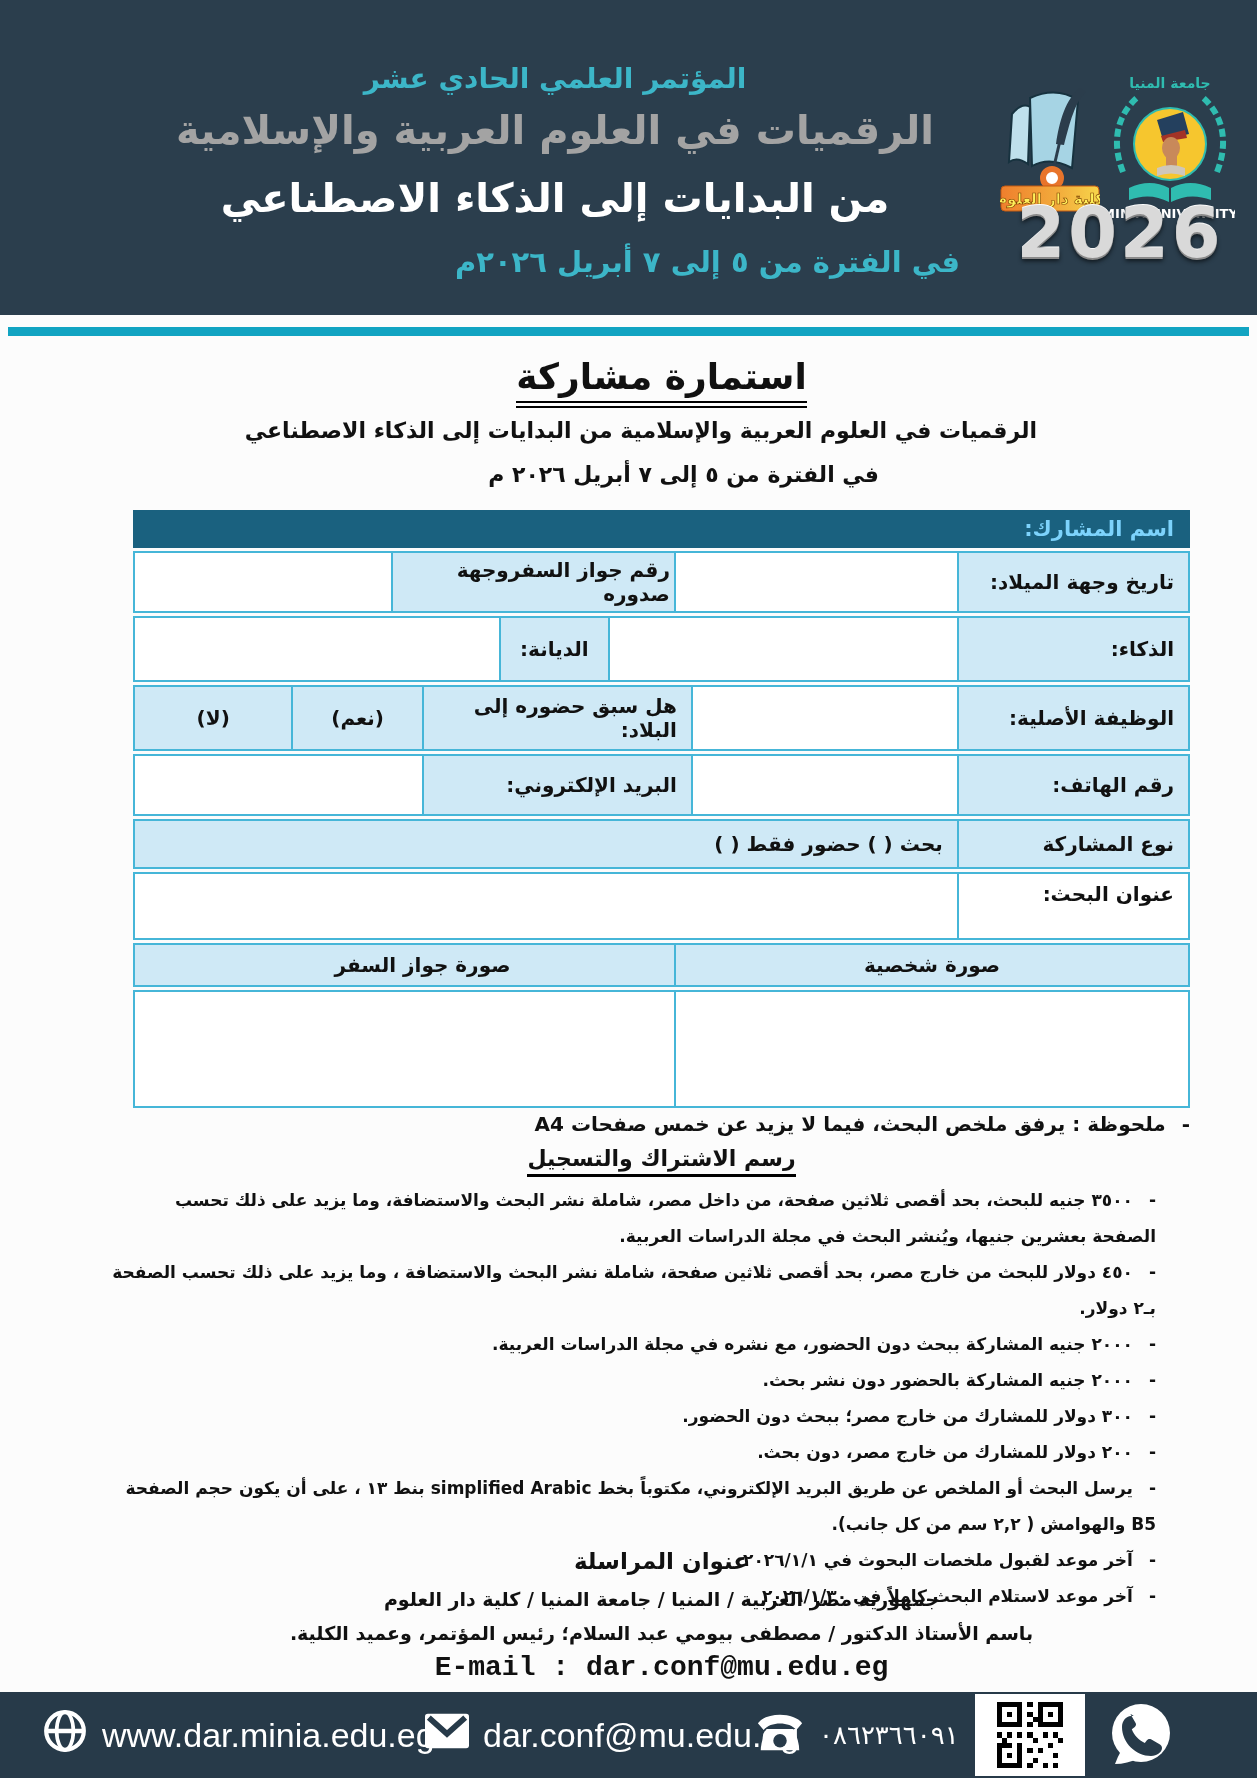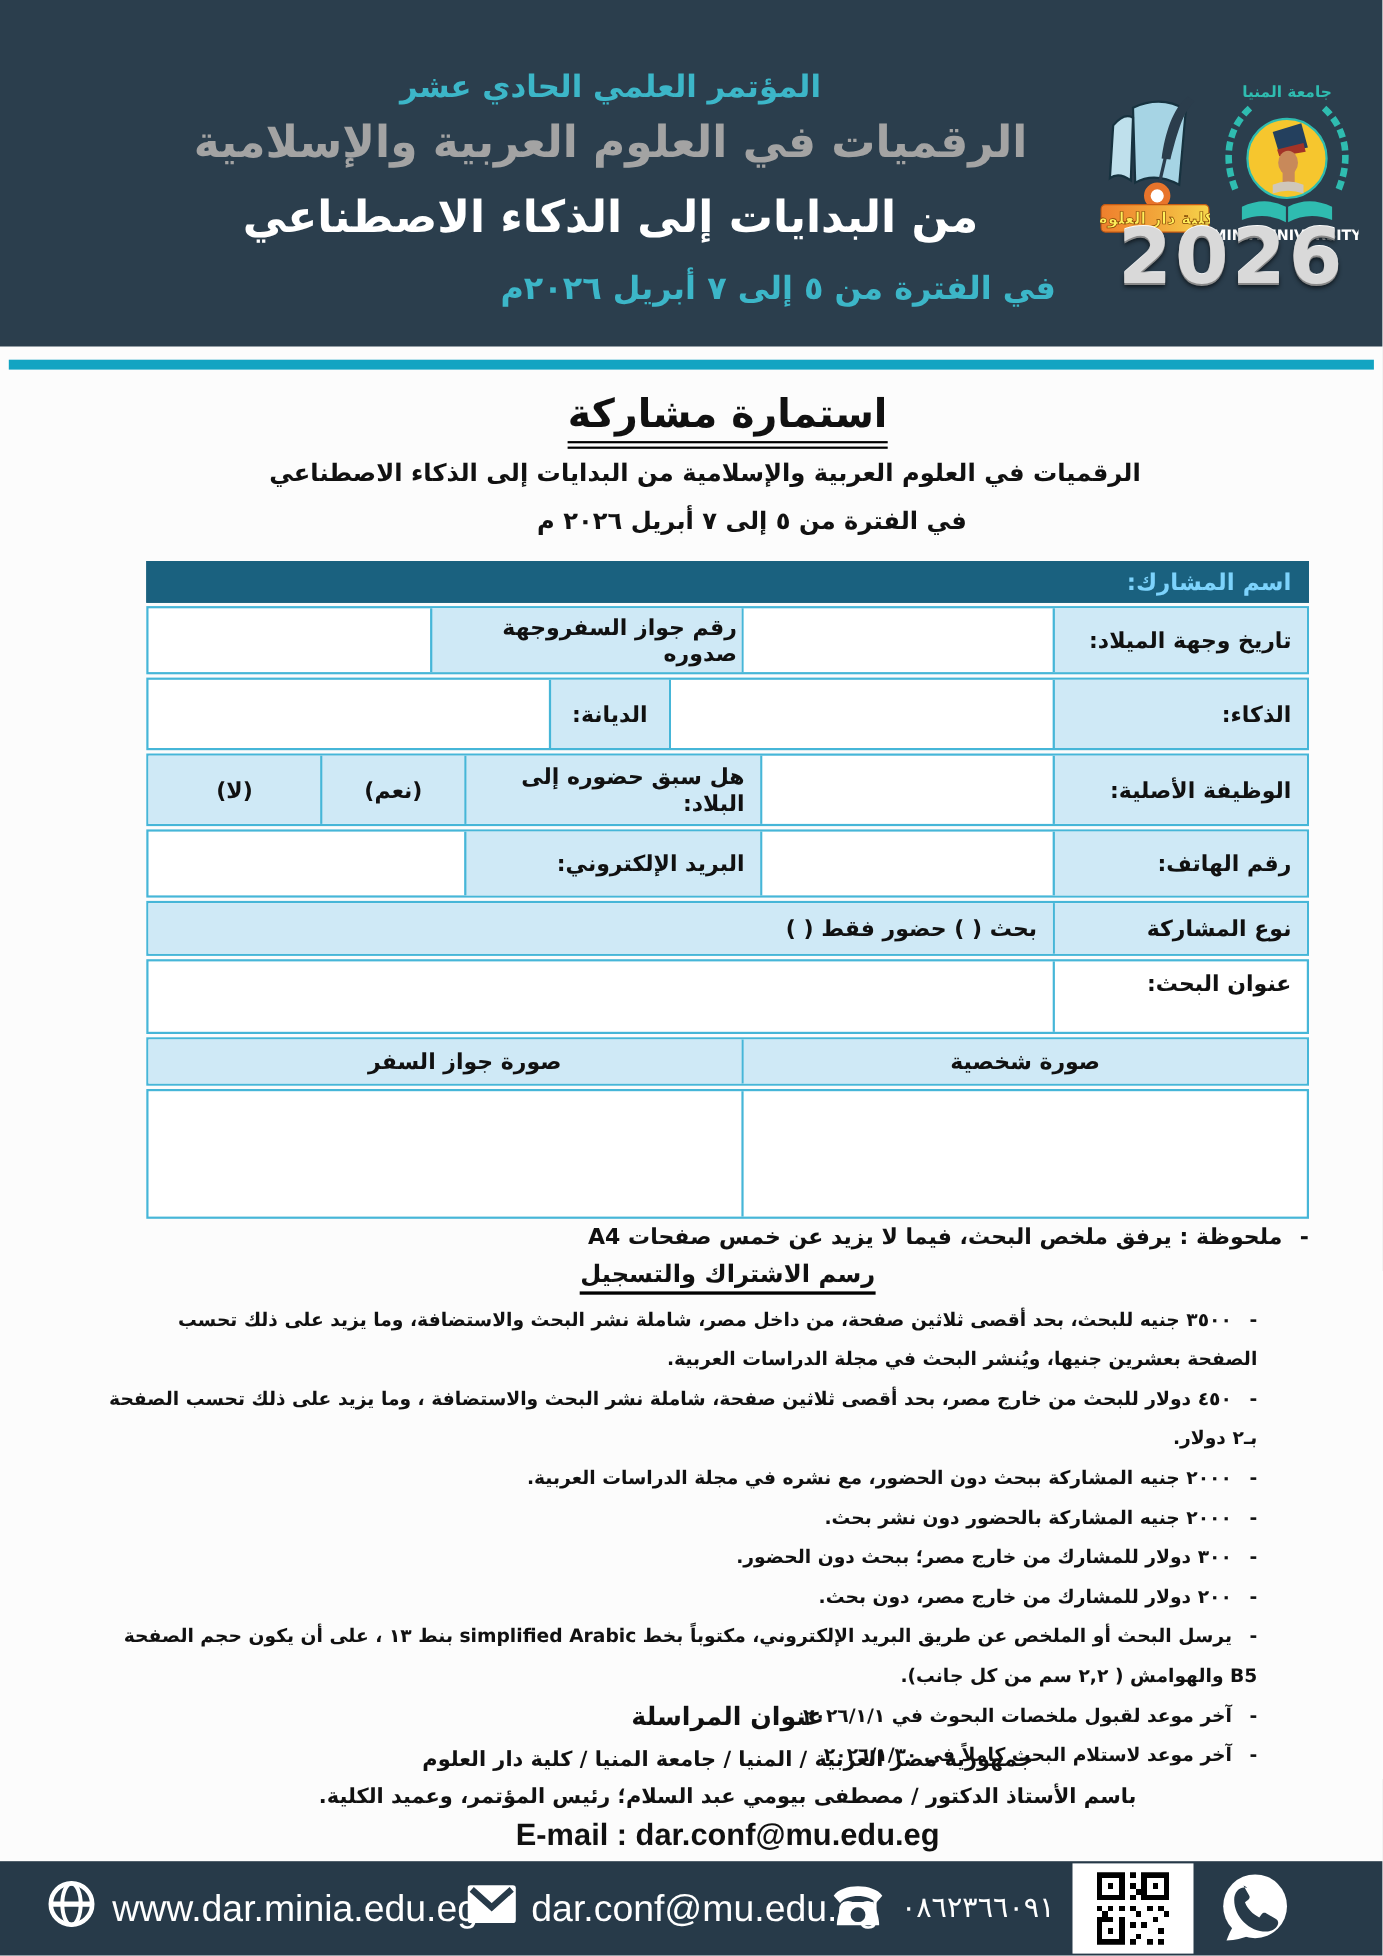--- a/index.html
+++ b/index.html
@@ -43,29 +43,29 @@
   .w110{width:110px;} .w365{width:365px;} .w267{width:267px;} .w270{width:270px;}
   .w131{width:131px;} .w157{width:157px;} .w288{width:288px;} .w825{width:825px;}
   .w516{width:516px;} .w541{width:541px;padding-left:40px;}
 
   
   .note { position:absolute; top:1112px; right:67px; font-size:20px; font-weight:bold; }
   .note::before, .fee::before { content:"-"; margin-left:16px; font-weight:bold; }
   .fees-heading { position:absolute; top:1146px; left:133px; width:1057px; text-align:center;
                   font-size:22px; font-weight:bold; }
   .fees-heading span { border-bottom:3px solid #000; padding-bottom:3px; }
-  .fees { position:absolute; top:1182px; right:114px; width:1045px; }
+  .fees { position:absolute; top:1182px; right:101px; width:1045px; }
   .fee { font-size:17px; font-weight:bold; line-height:36px; text-align:right; }
 
   
   .c-head  { position:absolute; top:1548px; left:133px; width:1057px; text-align:center; font-size:23px; font-weight:bold; }
   .c-line1 { position:absolute; top:1588px; left:133px; width:1057px; text-align:center; font-size:19px; font-weight:bold; }
   .c-line2 { position:absolute; top:1622px; left:133px; width:1057px; text-align:center; font-size:19px; font-weight:bold; }
   .c-email { position:absolute; top:1652px; left:133px; width:1057px; text-align:center;
-             direction:ltr; font-size:28px; font-weight:bold; font-family:Liberation Sans, sans-serif; }
+             direction:ltr; font-size:28px; font-weight:bold; font-family:Liberation Mono, monospace; }
 
   
   .ftr { position:absolute; top:1692px; left:0; width:1257px; height:86px; background:#273a49; direction:ltr; }
   .ftr-item { position:absolute; top:0; height:86px; display:flex; align-items:center; gap:14px;
               color:#fff; font-family:"Liberation Sans", sans-serif; }
   .f-web   { left:42px;  font-size:34px; }
   .f-mail  { left:425px; font-size:34px; }
   .f-phone { left:755px; font-size:26px; }
   .f-phone .num { font-family:"DejaVu Sans", sans-serif; letter-spacing:2px; }
   .qr-box { position:absolute; top:2px; left:975px; width:110px; height:82px; background:#fff;

